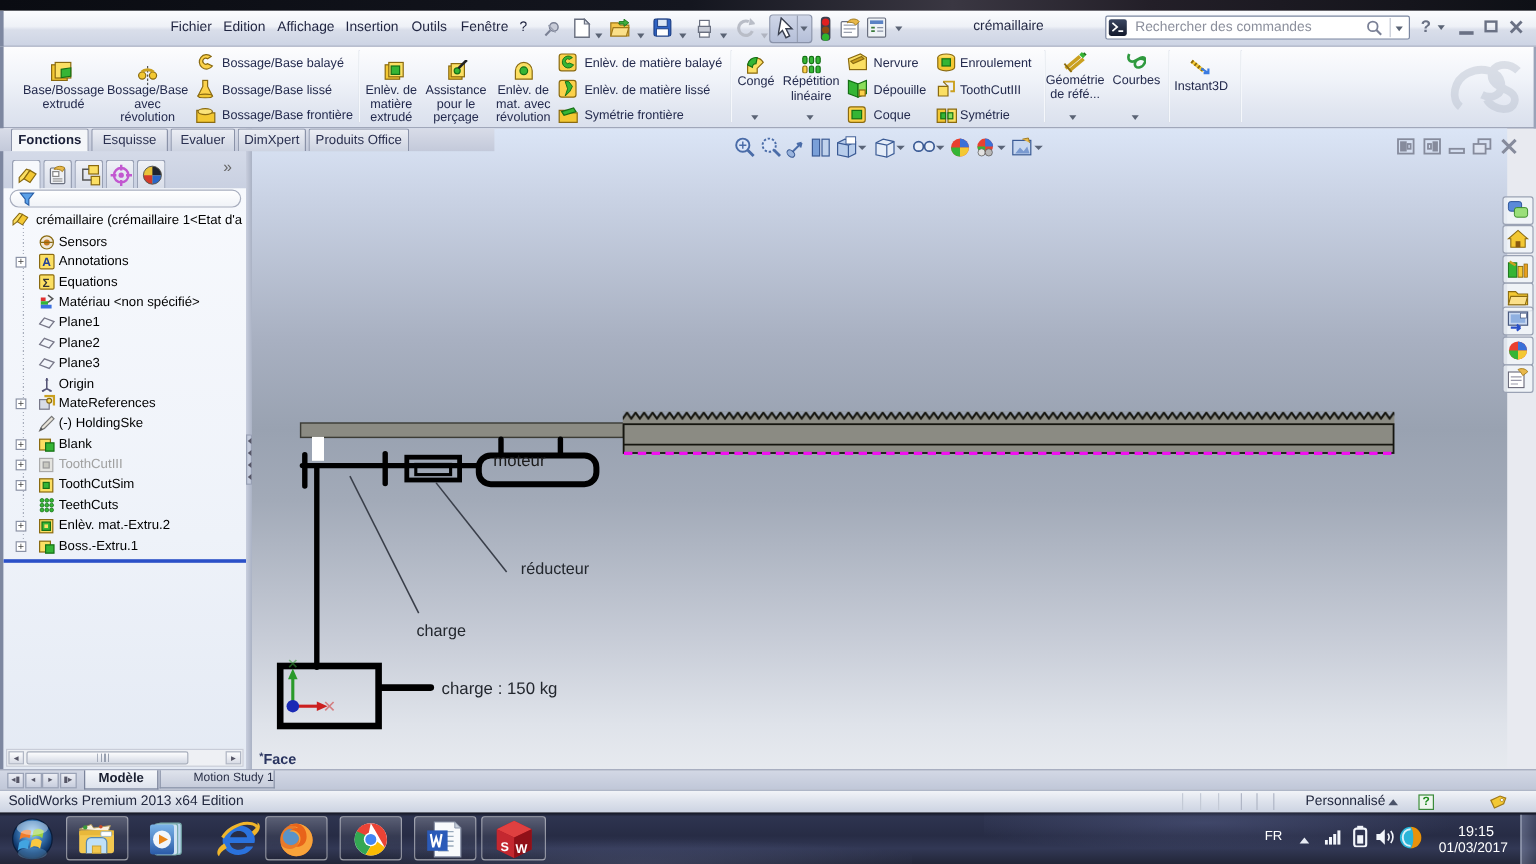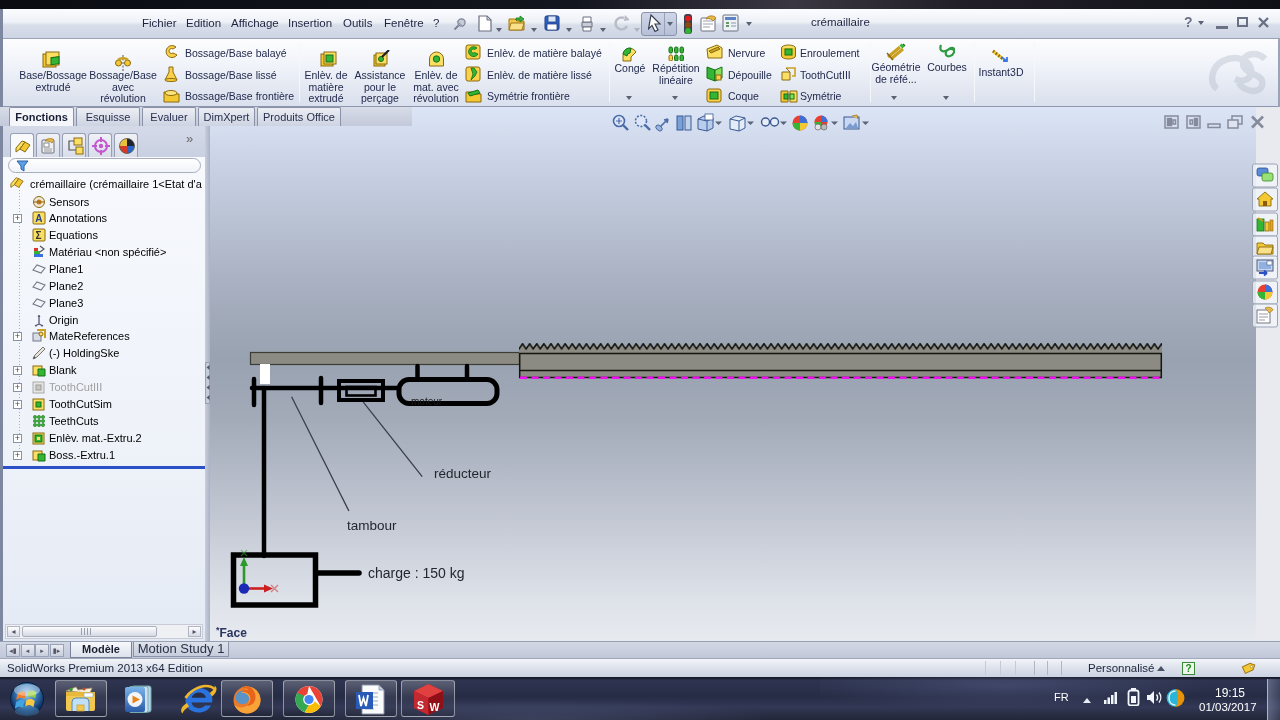--- a/index.html
+++ b/index.html
@@ -115,20 +115,34 @@
       </svg>
     <svg class="a" style="left:722px;top:5px" width="18" height="19" viewBox="0 0 18 19">
         <rect x="1" y="1" width="15" height="16" rx="1" fill="#eef2f6" stroke="#6a7080"></rect>
         <rect x="3" y="3" width="11" height="3" fill="#5a82c4"></rect>
         <path d="M4 9 h3 M4 12 h3" stroke="#3a7a3a" stroke-width="1.4"></path>
         <path d="M9 9 h5 M9 12 h5" stroke="#8a93a6" stroke-width="1"></path>
       </svg>
     <div class="a darr" style="left:746px;top:13px"></div>
     <div class="a" style="left:811px;top:7px;font-size:11.5px;color:#1f2440">crémaillaire</div>
 
+    <div class="a" style="left:921px;top:4px;width:254px;height:20px;background:#fff;border:1px solid #7a86a0;border-radius:2px">
+      <div class="a" style="left:2px;top:2px;width:15px;height:14px;background:linear-gradient(180deg,#3a4661,#141a2c);border-radius:2px"></div>
+      <svg class="a" style="left:4px;top:4px" width="11" height="10" viewBox="0 0 11 10">
+          <path d="M1 1 l4 3.5 -4 3.5" stroke="#fff" stroke-width="1.4" fill="none"></path>
+          <path d="M6 8 h4" stroke="#fff" stroke-width="1.4"></path>
+        </svg>
+      <div class="a" style="left:24px;top:3px;font-size:11.5px;color:#8b8f9c">Rechercher des commandes</div>
+      <svg class="a" style="left:216px;top:2px" width="15" height="15" viewBox="0 0 15 15">
+          <circle cx="6" cy="6" r="4" fill="none" stroke="#7a8096" stroke-width="1.5"></circle>
+          <path d="M9 9 l4 4" stroke="#7a8096" stroke-width="1.8"></path>
+        </svg>
+      <div class="a" style="left:236px;top:1px;width:1px;height:16px;background:#c4c9d4"></div>
+      <div class="a darr" style="left:241px;top:8px"></div>
+    </div>
     <div class="a" style="left:1184px;top:5px;font-size:14px;font-weight:bold;color:#6a7184">?</div>
     <div class="a darr" style="left:1198px;top:12px"></div>
     <div class="a" style="left:1216px;top:17px;width:12px;height:3px;background:#6a7184"></div>
     <div class="a" style="left:1237px;top:8px;width:11px;height:10px;border:2px solid #6a7184"></div>
     <svg class="a" style="left:1257px;top:7px" width="13" height="13" viewBox="0 0 13 13">
         <path d="M2 2 L11 11 M11 2 L2 11" stroke="#6a7184" stroke-width="2.4"></path>
       </svg>
   </div>
   <div class="a" id="ribbon">
     <div class="a lframe"></div>
@@ -326,22 +340,22 @@
         </g>
       <line x1="37" y1="457" x2="37" y2="481" stroke="#2a9a2a" stroke-width="2.6"></line>
       <path d="M37 450 L33 459 L41 459 Z" fill="#2a9a2a"></path>
       <line x1="37" y1="481.5" x2="58" y2="481.5" stroke="#cc2020" stroke-width="2.6"></line>
       <path d="M66 481.5 L57 477.5 L57 485.5 Z" fill="#cc2020"></path>
       <g opacity="0.6" stroke="#d04040" stroke-width="1.4">
           <path d="M64 478 l7 7 M71 478 l-7 7"></path>
         </g>
       <circle cx="37" cy="481.5" r="5.2" fill="#1a2ab5"></circle>
     </svg>
-    <div class="a" style="left:204px;top:289px;font-size:10px;color:#1c1c1c">moteur</div>
-    <div class="a" style="left:140px;top:411px;font-size:13.5px;color:#23272e">tambour</div>
+    <div class="a" style="left:204px;top:268px;font-size:14px;color:#1c1c1c">moteur</div>
+    <div class="a" style="left:140px;top:411px;font-size:13.5px;color:#23272e">charge</div>
     <div class="a" style="left:227px;top:359px;font-size:13.5px;color:#23272e">réducteur</div>
     <div class="a" style="left:161px;top:458px;font-size:14px;color:#23272e">charge : 150 kg</div>
     <div class="a" style="left:9px;top:518px;font-size:12px;font-weight:bold;color:#2a3560"><span style="font-size:9px;vertical-align:4px">*</span>Face</div>
 
     <svg class="a" style="left:403px;top:6px" width="265" height="20" viewBox="0 0 265 20">
       <g transform="translate(2,2)">
           <circle cx="7" cy="6" r="5.5" fill="#dce6f8" stroke="#4a6ca8" stroke-width="1.6"></circle>
           <path d="M11 10 l5 5" stroke="#4a6ca8" stroke-width="2.4"></path>
           <path d="M4 6 h6 M7 3 v6" stroke="#4a6ca8" stroke-width="1.2"></path>
         </g>
@@ -675,21 +689,21 @@
       </svg>
   </div>
   <div class="a" id="modeltabs">
     <div class="a" style="left:6px;top:2px;width:58px;height:13px;display:flex">
       <div style="width:14px;height:13px;margin-right:0.5px;background:linear-gradient(180deg,#eceef4,#c8cede);border:1px solid #9aa2b6;color:#556;font-size:7px;text-align:center;line-height:12px">◂▮</div>
       <div style="width:14px;height:13px;margin-right:0.5px;background:linear-gradient(180deg,#eceef4,#c8cede);border:1px solid #9aa2b6;color:#556;font-size:7px;text-align:center;line-height:12px">◂</div>
       <div style="width:14px;height:13px;margin-right:0.5px;background:linear-gradient(180deg,#eceef4,#c8cede);border:1px solid #9aa2b6;color:#556;font-size:7px;text-align:center;line-height:12px">▸</div>
       <div style="width:14px;height:13px;background:linear-gradient(180deg,#eceef4,#c8cede);border:1px solid #9aa2b6;color:#556;font-size:7px;text-align:center;line-height:12px">▮▸</div>
     </div>
     <div class="a" style="left:70px;top:0;width:62px;height:16px;background:linear-gradient(180deg,#f6f8fb,#dde2ec);border:1px solid #7a839a;border-top:none;font-size:11px;font-weight:bold;color:#1a1f30;text-align:center;line-height:15px">Modèle</div>
-    <div class="a" style="left:133px;top:0;width:96px;height:15px;background:linear-gradient(180deg,#dfe3ec,#c6ccdb);border:1px solid #8a93a8;border-top:none;font-size:13px;color:#2a3048;text-align:center;line-height:14px">Motion Study 1</div>
+    <div class="a" style="left:133px;top:0;width:96px;height:15px;background:linear-gradient(180deg,#dfe3ec,#c6ccdb);border:1px solid #8a93a8;border-top:none;font-size:10px;color:#2a3048;text-align:right;line-height:14px">Motion Study 1</div>
   </div>
   <div class="a" id="statusbar">
     <div class="a" style="left:7px;top:3px">SolidWorks Premium 2013 x64 Edition</div>
     <div class="a" style="left:985px;top:2px;width:1px;height:14px;background:#c4cad6"></div>
     <div class="a" style="left:1000px;top:2px;width:1px;height:14px;background:#c4cad6"></div>
     <div class="a" style="left:1015px;top:2px;width:1px;height:14px;background:#c4cad6"></div>
     <div class="a" style="left:1034px;top:2px;width:1px;height:14px;background:#b0b6c6"></div>
     <div class="a" style="left:1047px;top:2px;width:1px;height:14px;background:#b0b6c6"></div>
     <div class="a" style="left:1061px;top:2px;width:1px;height:14px;background:#b0b6c6"></div>
     <div class="a" style="left:1088px;top:3px">Personnalisé</div>

